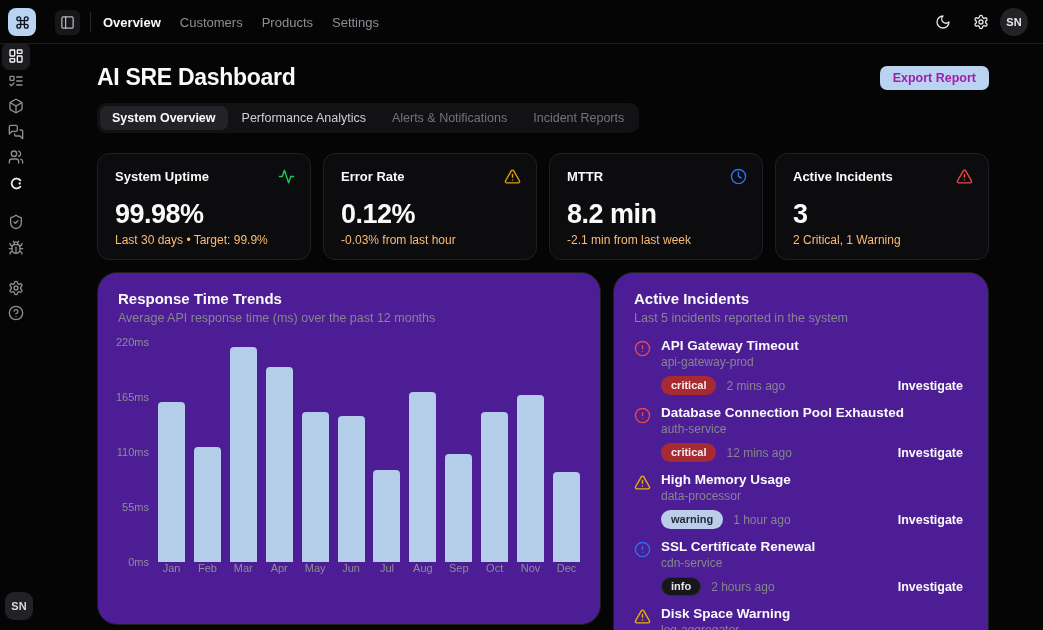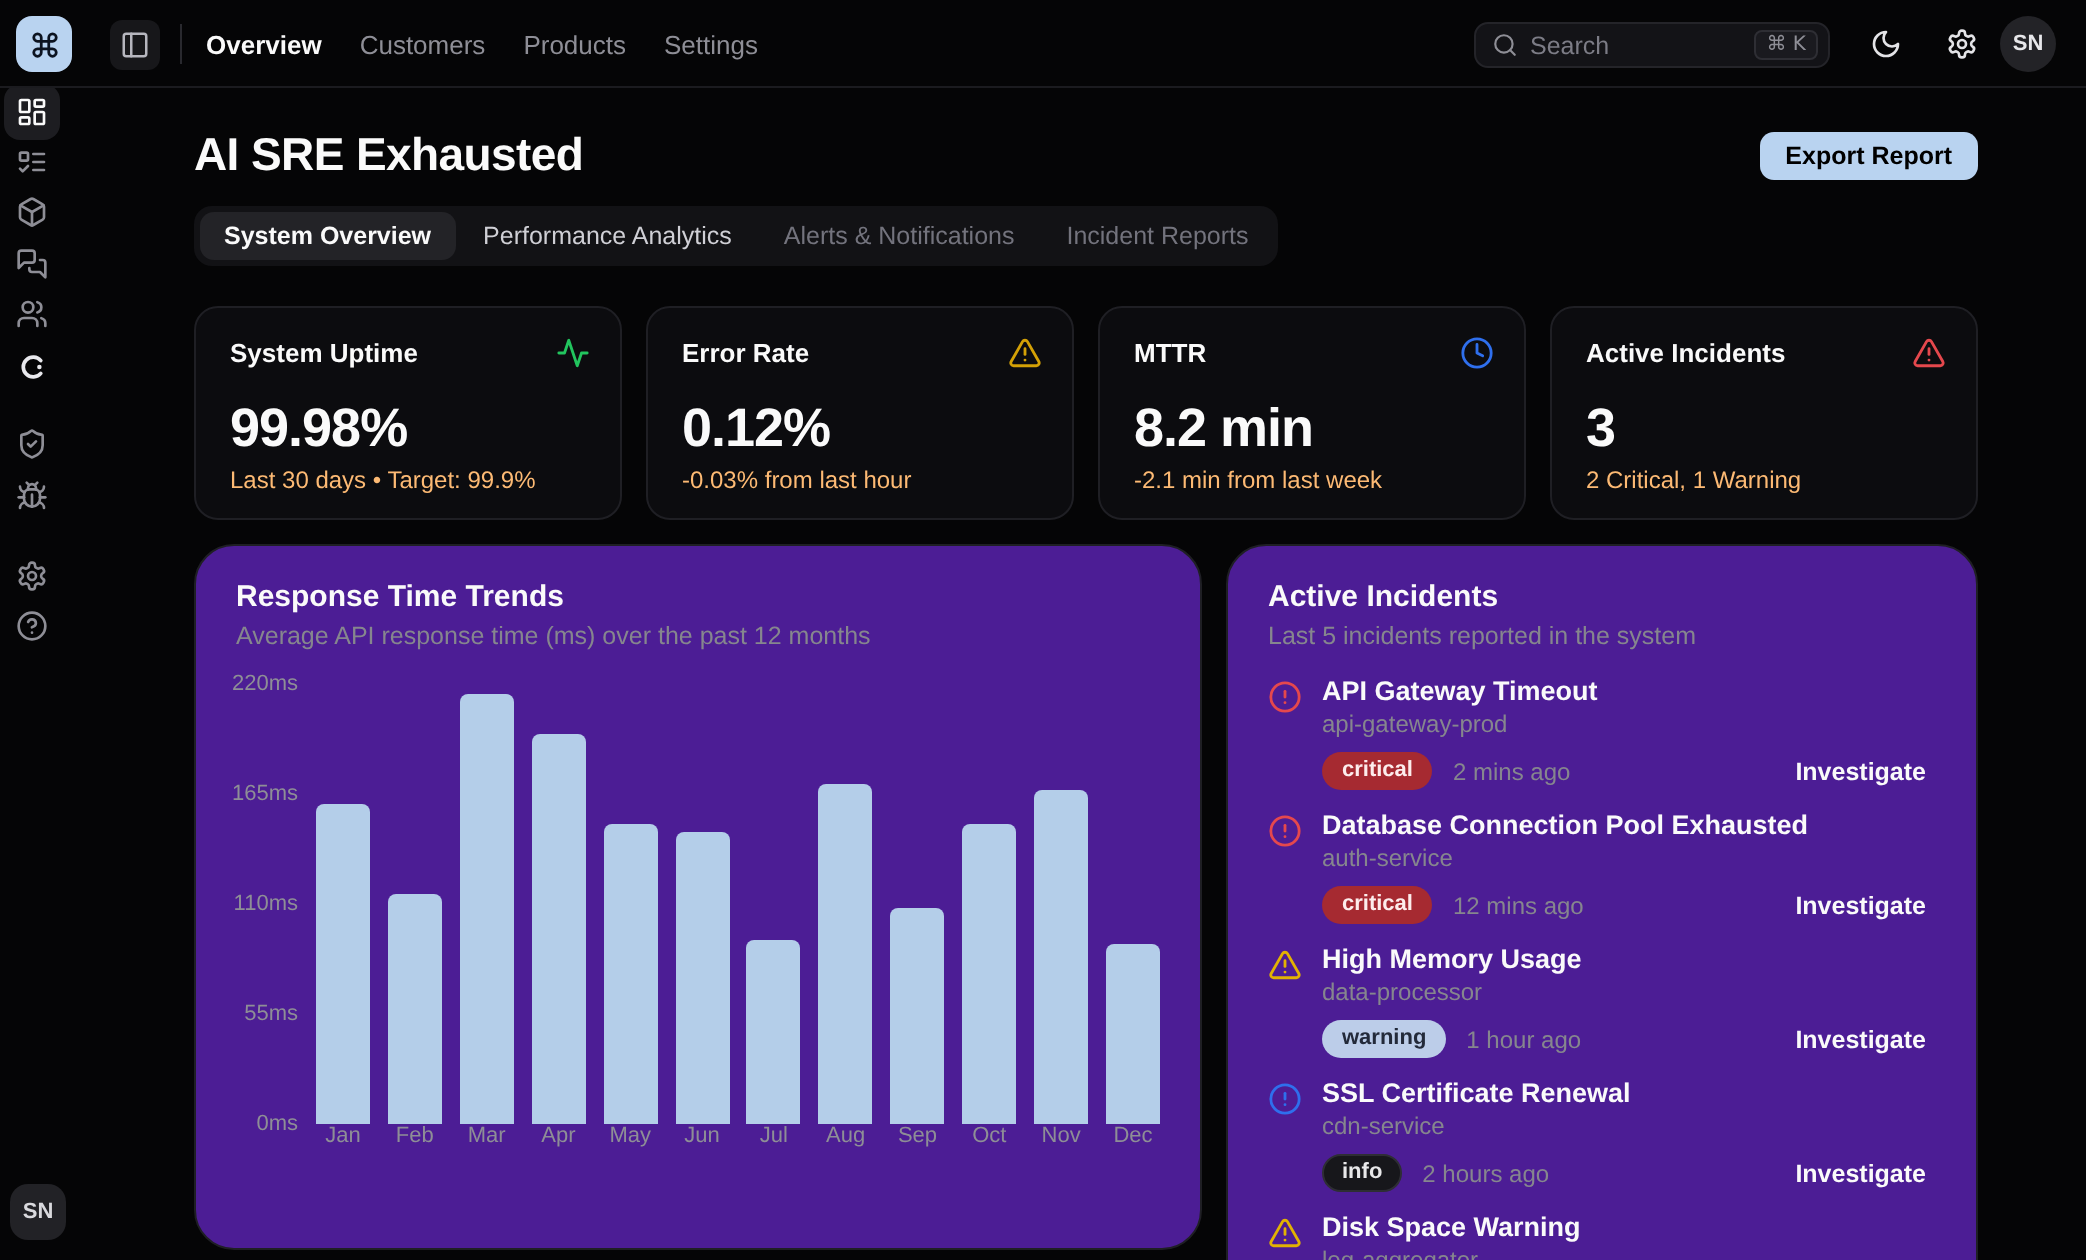--- a/index.html
+++ b/index.html
@@ -39,21 +39,21 @@
   .side-item.active { background:#1d1d21; color:#fafafa; }
   .side-item.bright { color:#e8e8ec; }
   .avatar-side { position:absolute; left:5px; top:548px; width:28px; height:28px; border-radius:9px;
     background:#222226; color:#d9d9dd; font-size:11px; font-weight:700;
     display:flex; align-items:center; justify-content:center; cursor:pointer; }
 
   
   .content { position:absolute; left:97px; top:44px; width:892px; }
   .page-header { margin-top:20px; display:flex; justify-content:space-between; align-items:center; }
   .page-title { font-size:23px; font-weight:700; color:#fafafa; letter-spacing:-0.3px; }
-  .export-btn { height:24px; padding:0 13px; background:#b9d3f0; color:#000000; font-size:12.5px;
+  .export-btn { height:24px; padding:0 13px; background:#b9d3f0; color:#a21caf; font-size:12.5px;
     font-weight:700; border:none; border-radius:7px; cursor:pointer; font-family:"Liberation Sans", sans-serif; }
   .tabs { margin-top:12px; display:inline-flex; background:#121215; border-radius:9px; padding:3px; gap:2px; }
   .tab { font-size:12.5px; color:#cfcfd5; padding:5px 12px; border-radius:7px; cursor:pointer; white-space:nowrap; }
   .tab.active { background:#232327; color:#fafafa; font-weight:700; }
   .tab.dim { color:#73737d; }
 
   .stats { margin-top:20px; display:flex; gap:12px; }
   .stat-card { flex:1; height:107px; background:#0c0c0f; border:1px solid #1f1f24; border-radius:12px;
     padding:15px 17px; position:relative; }
   .stat-title { font-size:13px; font-weight:700; color:#fafafa; }
@@ -114,28 +114,20 @@
           <line x1="9" y1="3" x2="9" y2="21"></line>
         </svg>
     </div>
     <div class="topbar-sep"></div>
     <div class="nav">
       <span class="nav-link active">Overview</span>
       <span class="nav-link">Customers</span>
       <span class="nav-link">Products</span>
       <span class="nav-link">Settings</span>
     </div>
-    <div class="search">
-      <svg width="13" height="13" viewBox="0 0 24 24" fill="none" stroke="currentColor" stroke-width="2" stroke-linecap="round" stroke-linejoin="round">
-          <circle cx="11" cy="11" r="8"></circle>
-          <line x1="21" y1="21" x2="16.65" y2="16.65"></line>
-        </svg>
-      <input type="text" placeholder="Search" style="">
-      <span class="kbd">⌘ K</span>
-    </div>
     <div class="top-icon" style="left:933px;">
       <svg width="16" height="16" viewBox="0 0 24 24" fill="none" stroke="currentColor" stroke-width="2" stroke-linecap="round" stroke-linejoin="round">
           <path d="M12 3a6 6 0 0 0 9 9 9 9 0 1 1-9-9Z"></path>
         </svg>
     </div>
     <div class="top-icon" style="left:971px;">
       <svg width="16" height="16" viewBox="0 0 24 24" fill="none" stroke="currentColor" stroke-width="2" stroke-linecap="round" stroke-linejoin="round">
           <path d="M12.22 2h-.44a2 2 0 0 0-2 2v.18a2 2 0 0 1-1 1.73l-.43.25a2 2 0 0 1-2 0l-.15-.08a2 2 0 0 0-2.73.73l-.22.38a2 2 0 0 0 .73 2.73l.15.1a2 2 0 0 1 1 1.72v.51a2 2 0 0 1-1 1.74l-.15.09a2 2 0 0 0-.73 2.73l.22.38a2 2 0 0 0 2.73.73l.15-.08a2 2 0 0 1 2 0l.43.25a2 2 0 0 1 1 1.73V20a2 2 0 0 0 2 2h.44a2 2 0 0 0 2-2v-.18a2 2 0 0 1 1-1.73l.43-.25a2 2 0 0 1 2 0l.15.08a2 2 0 0 0 2.73-.73l.22-.39a2 2 0 0 0-.73-2.73l-.15-.08a2 2 0 0 1-1-1.74v-.5a2 2 0 0 1 1-1.74l.15-.09a2 2 0 0 0 .73-2.73l-.22-.38a2 2 0 0 0-2.73-.73l-.15.08a2 2 0 0 1-2 0l-.43-.25a2 2 0 0 1-1-1.73V4a2 2 0 0 0-2-2z"></path>
           <circle cx="12" cy="12" r="3"></circle>
         </svg>
@@ -221,21 +213,21 @@
           <path d="M9.09 9a3 3 0 0 1 5.83 1c0 2-3 3-3 3"></path>
           <path d="M12 17h.01"></path>
         </svg>
     </div>
     <div class="avatar-side">SN</div>
   </div>
 
   <div class="content">
 
     <div class="page-header">
-      <div class="page-title">AI SRE Exhausted</div>
+      <div class="page-title">AI SRE Dashboard</div>
       <button class="export-btn">Export Report</button>
     </div>
 
     <div class="tabs">
       <div class="tab active">System Overview</div>
       <div class="tab">Performance Analytics</div>
       <div class="tab dim">Alerts &amp; Notifications</div>
       <div class="tab dim">Incident Reports</div>
     </div>
 

